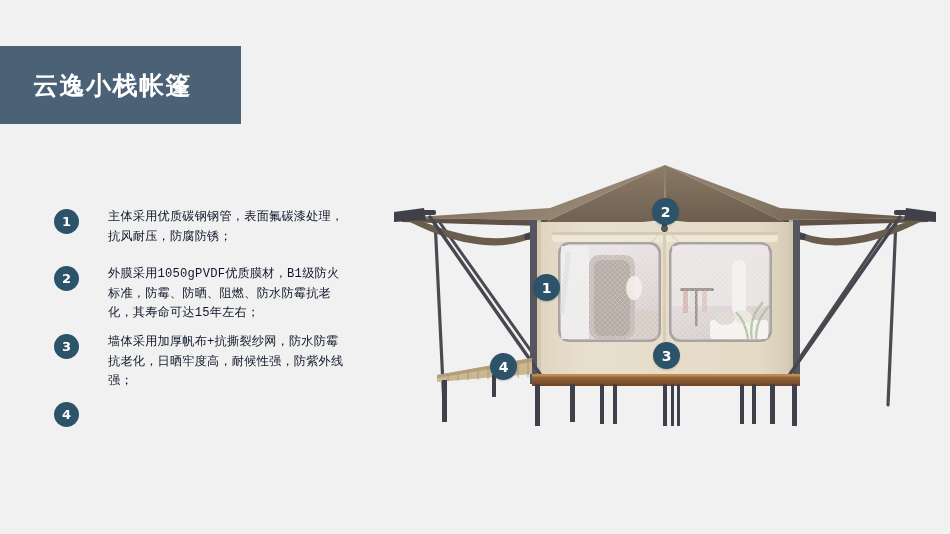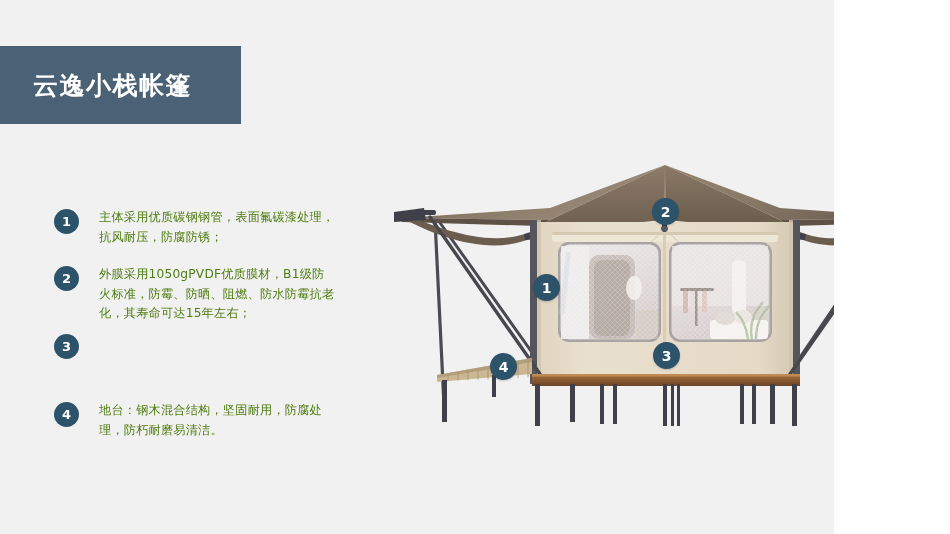--- a/index.html
+++ b/index.html
@@ -2,21 +2,21 @@
 <html><head>
 <meta charset="utf-8">
 <style>
   html, body {
     margin: 0;
     padding: 0;
     background: #ffffff;
   }
   #page {
     position: relative;
-    width: 834px;
+    width: 950px;
     height: 534px;
     background: #f1f1f1;
     overflow: hidden;
     font-family: "DejaVu Sans", "Liberation Sans", sans-serif;
   }
 
   
   #title-banner {
     position: absolute;
     left: 0;
@@ -57,26 +57,27 @@
     background: #2c536a;
     color: #ffffff;
     font-size: 13px;
     font-weight: bold;
     display: flex;
     align-items: center;
     justify-content: center;
     margin-top: 1px;
   }
   .feature-text {
-    margin-left: 20px;
-    color: #4d7c0f;
+    margin-left: 29px;
+    color: #0f172a;
     font-size: 12.2px;
     line-height: 19.5px;
     width: 236px;
     letter-spacing: 0.2px;
+    font-family: Liberation Mono, monospace;
   }
 
   
   #illustration {
     position: absolute;
     left: 380px;
     top: 160px;
     width: 570px;
     height: 290px;
   }
@@ -114,25 +115,25 @@
       <div class="feature-text">主体采用优质碳钢钢管，表面氟碳漆处理，抗风耐压，防腐防锈；</div>
     </div>
 
     <div class="feature-item" style="top:57px; left:0px;">
       <div class="feature-badge">2</div>
       <div class="feature-text">外膜采用1050gPVDF优质膜材，B1级防火标准，防霉、防晒、阻燃、防水防霉抗老化，其寿命可达15年左右；</div>
     </div>
 
     <div class="feature-item" style="top:125px; left:0px;">
       <div class="feature-badge">3</div>
+      <div class="feature-text">墙体采用加厚帆布+抗撕裂纱网，防水防霉抗老化，日晒牢度高，耐候性强，防紫外线强；</div>
     </div>
 
     <div class="feature-item" style="top:193px; left:0px;">
       <div class="feature-badge">4</div>
-      <div class="feature-text">地台：钢木混合结构，坚固耐用，防腐处理，防朽耐磨易清洁。</div>
     </div>
 
   </div>
 
   <div id="illustration">
     <svg width="570" height="290" viewBox="0 0 570 290" xmlns="http://www.w3.org/2000/svg">
       <defs>
         <linearGradient id="roofLeft" x1="0" y1="0" x2="1" y2="0.4">
           <stop offset="0" stop-color="#6e6052"></stop>
           <stop offset="0.55" stop-color="#8b7b69"></stop>

